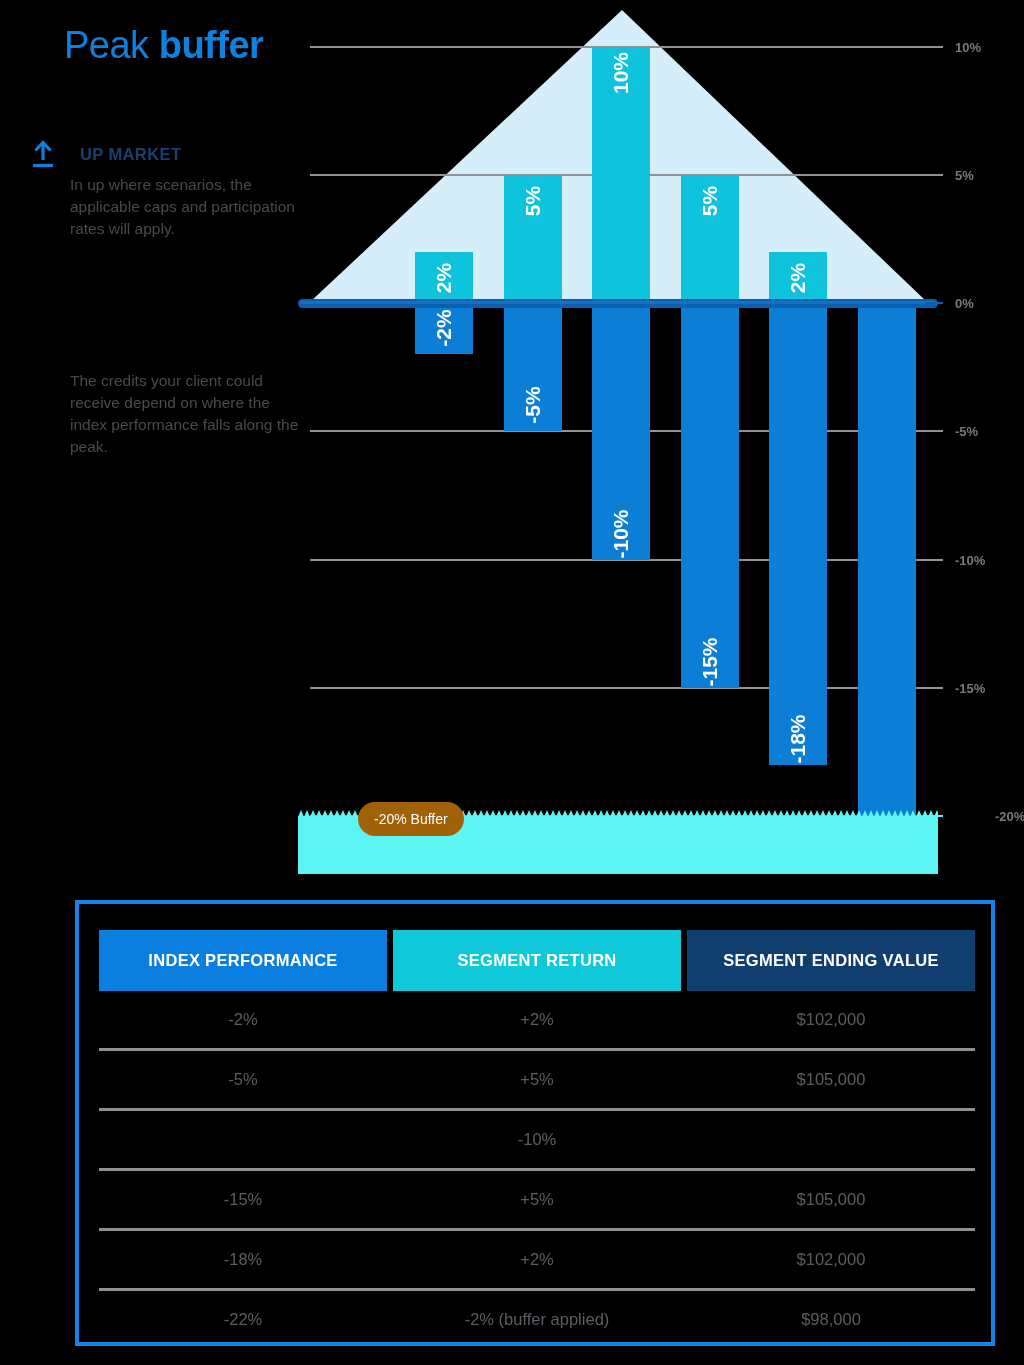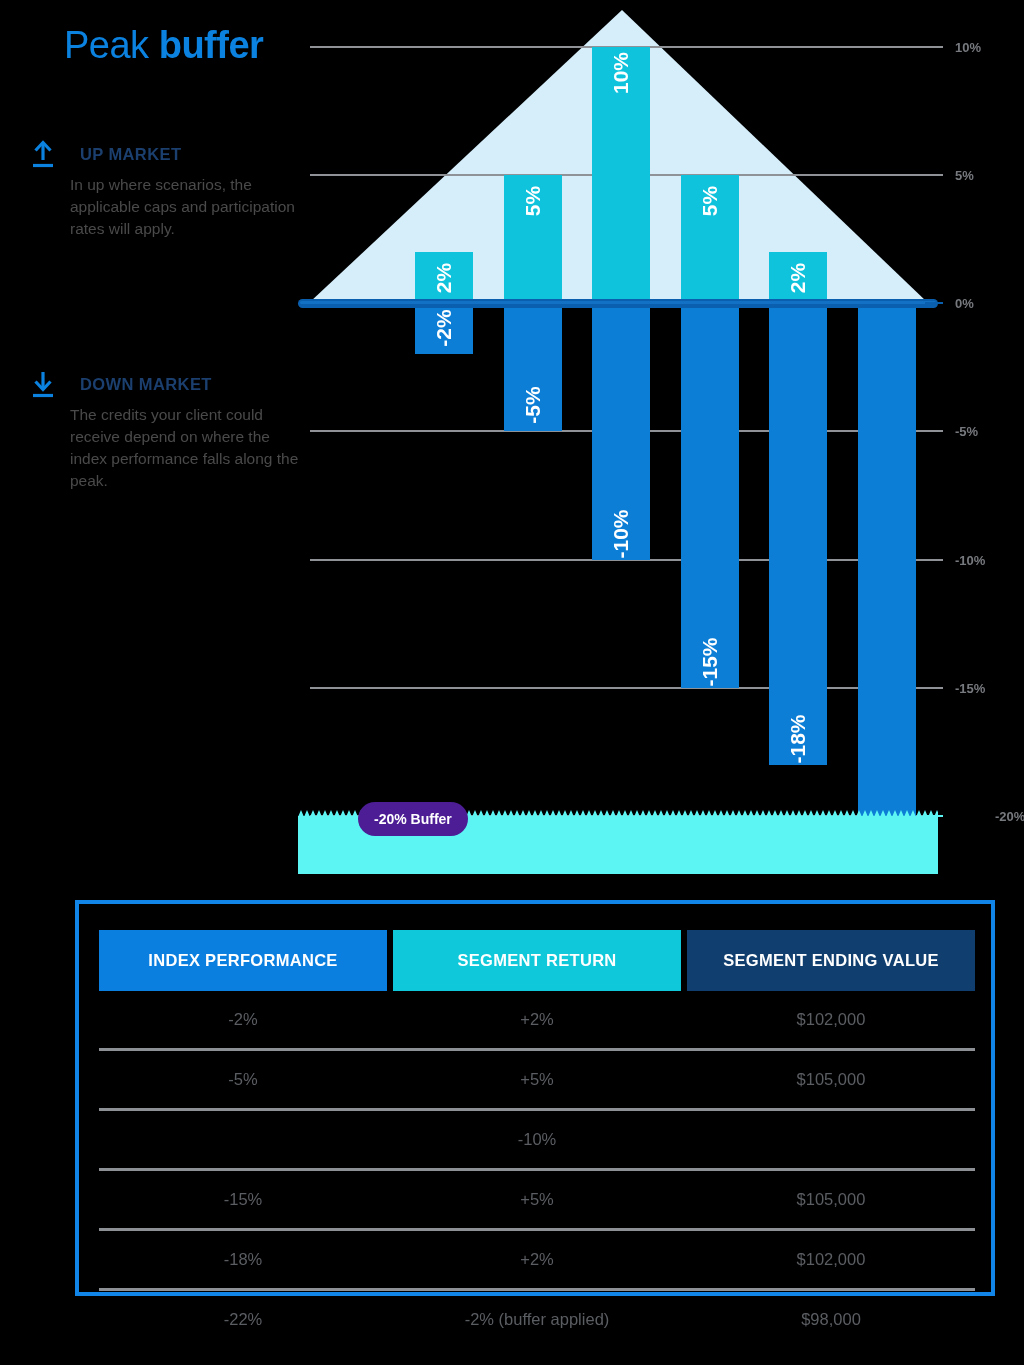--- a/index.html
+++ b/index.html
@@ -30,25 +30,25 @@
 
   .bar{position:absolute;}
   .bar span{position:absolute;left:50%;transform:translateX(-50%) rotate(-90deg);transform-origin:center;
             white-space:nowrap;color:#fff;font-weight:700;font-size:21px;letter-spacing:0px;}
   .bar.up{background:#10c3dc;}
   .bar.down{background:#0d7ed6;}
   .bar.clip{background:#13b5d6;}
 
   #buffer-band{position:absolute;left:298px;width:640px;background:#5df4f4;}
   #buffer-zig{position:absolute;left:298px;width:640px;height:7px;overflow:hidden;}
-  #buffer-label{position:absolute;background:#4c1d95;color:#fff;font-size:14px;font-weight:700;
+  #buffer-label{position:absolute;background:#a16207;color:#fff;font-size:14px;font-weight:400;
                 padding:9px 16px;border-radius:17px;white-space:nowrap;}
 
   
-  #table-wrap{position:absolute;left:75px;top:900px;width:920px;height:396px;
+  #table-wrap{position:absolute;left:75px;top:900px;width:920px;height:446px;
               border:4px solid #1186e8;box-sizing:border-box;background:#000;}
   #table{position:absolute;left:20px;top:26px;width:876px;}
   .thead{display:flex;gap:6px;}
   .th{flex:1;text-align:center;color:#fff;font-weight:700;font-size:16.5px;letter-spacing:0.3px;
       padding:21px 4px;box-sizing:border-box;}
   .th.c0{background:#0b7fe0;}
   .th.c1{background:#0fc9da;}
   .th.c2{background:#103e6e;}
   .trow{display:flex;gap:6px;border-bottom:3px solid #8d9095;}
   .trow.last{border-bottom:none;}
@@ -67,28 +67,20 @@
       <path d="M13 3 L13 20" stroke="#0b82e0" stroke-width="3.2" fill="none"></path>
       <path d="M5.5 10.5 L13 2.5 L20.5 10.5" stroke="#0b82e0" stroke-width="3.2" fill="none" stroke-linejoin="miter"></path>
       <path d="M3 25.5 L23 25.5" stroke="#0b82e0" stroke-width="3.2" fill="none"></path>
     </svg>
     <span class="label">UP MARKET</span>
   </div>
   <div class="sec-body">In up where scenarios, the applicable caps and participation rates will apply.</div>
 </div>
 
 <div class="section" id="down-section">
-  <div class="sec-head">
-    <svg class="arrow-ic" viewBox="0 0 26 28">
-      <path d="M13 2 L13 19" stroke="#0b82e0" stroke-width="3.2" fill="none"></path>
-      <path d="M5.5 11.5 L13 19.5 L20.5 11.5" stroke="#0b82e0" stroke-width="3.2" fill="none" stroke-linejoin="miter"></path>
-      <path d="M3 25.5 L23 25.5" stroke="#0b82e0" stroke-width="3.2" fill="none"></path>
-    </svg>
-    <span class="label">DOWN MARKET</span>
-  </div>
   <div class="sec-body">The credits your client could receive depend on where the index performance falls along the peak.</div>
 </div>
 
 <div id="chart">
   <svg id="triangle-svg" width="1024" height="890" style="position:absolute;left:0;top:0;">
     <polygon points="310,302 622,10 927,302" fill="#d5eefa"></polygon>
   </svg>
   <div id="grid-layer">
       <div class="gridline" style="top: 45.5px;"></div>
       <div class="gridline" style="top: 173.75px;"></div>

